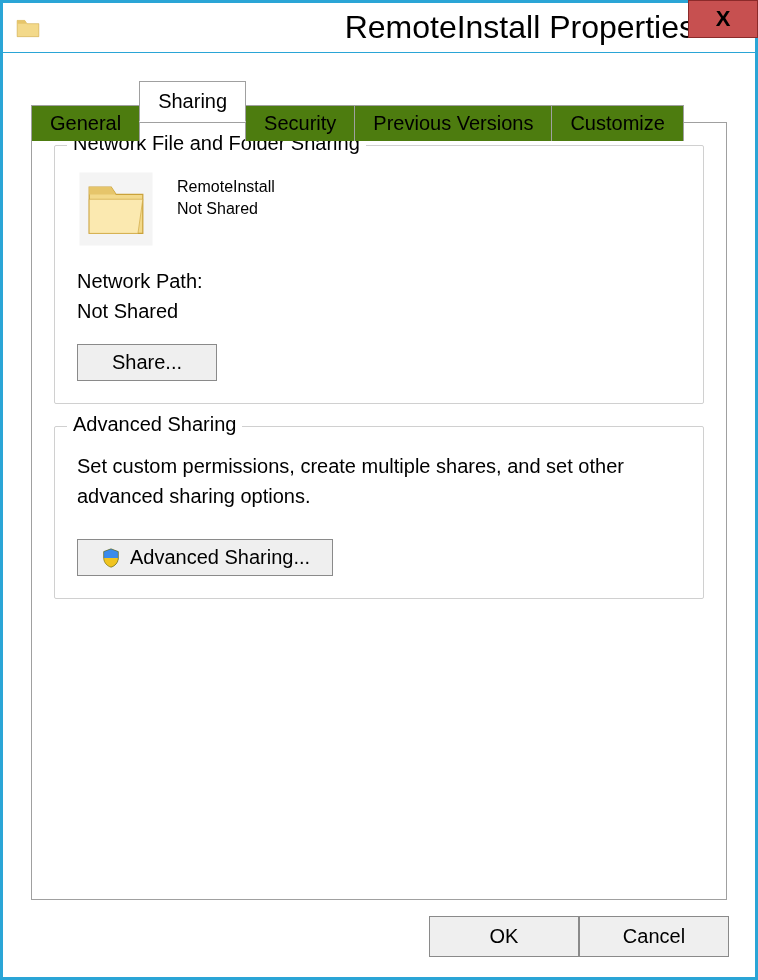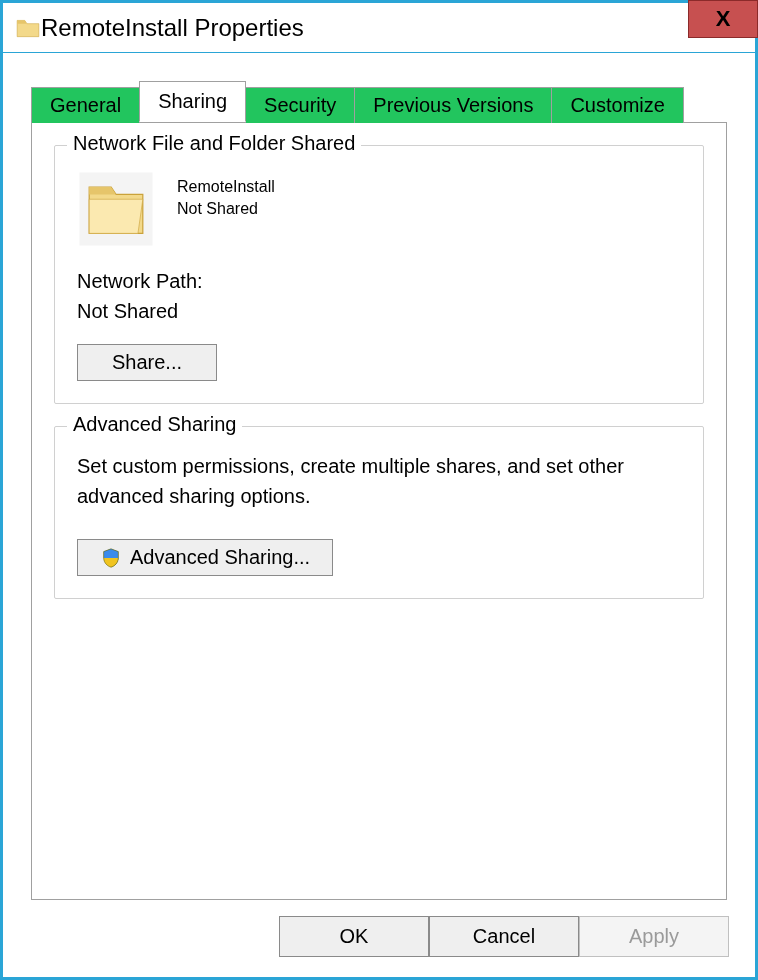--- a/index.html
+++ b/index.html
@@ -26,22 +26,22 @@
     position: relative;
     border-bottom: 1px solid #2aa5d6;
   }
   .titlebar-icon {
     width: 26px;
     height: 26px;
     margin-left: 12px;
   }
   .window-title {
     flex: 1;
-    text-align: left;
-    font-size: 24px;
+    text-align: right;
+    font-size: 32px;
     color: #000;
     padding-right: 60px;
   }
   .close-btn {
     position: absolute;
     top: -3px;
     right: -3px;
     width: 70px;
     height: 38px;
     background: #c75050;
@@ -63,25 +63,25 @@
   .tab-strip {
     display: flex;
     align-items: flex-end;
     position: relative;
     z-index: 2;
   }
   .tab {
     padding: 6px 18px;
     border: 1px solid #a0a0a0;
     border-bottom: none;
-    background: #22c55e;
+    background: #4d7c0f;
     font-size: 20px;
     margin-right: 0;
     position: relative;
-    top: 1px;
+    top: 19px;
     cursor: pointer;
   }
   .tab + .tab { margin-left: -1px; }
   .tab.active {
     background: #fff;
     border-bottom: 1px solid #fff;
     z-index: 3;
     top: 0;
     padding-top: 8px;
     padding-bottom: 8px;
@@ -199,21 +199,21 @@
       <div class="tab">General</div>
       <div class="tab active">Sharing</div>
       <div class="tab">Security</div>
       <div class="tab">Previous Versions</div>
       <div class="tab">Customize</div>
     </div>
 
     <div class="tab-panel">
 
       <div class="groupbox">
-        <div class="groupbox-title">Network File and Folder Shared</div>
+        <div class="groupbox-title">Network File and Folder Sharing</div>
 
         <div class="folder-row">
           <svg class="folder-big" viewBox="0 0 64 64">
             <rect x="2" y="2" width="60" height="60" fill="#f4f4f4"></rect>
             <path d="M10 14 L28 14 L32 20 L54 20 L54 52 L10 52 Z" fill="#f3d98a" stroke="#caa23a" stroke-width="1"></path>
             <path d="M10 14 L28 14 L32 20 L10 20 Z" fill="#e6c56a"></path>
             <path d="M10 24 L54 24 L50 52 L10 52 Z" fill="#fbe9b0" stroke="#caa23a" stroke-width="0.5"></path>
           </svg>
           <div class="folder-info">
             <div>RemoteInstall</div>
@@ -246,16 +246,15 @@
         </button>
       </div>
 
     </div>
 
   </div>
 
   <div class="footer">
     <button class="btn">OK</button>
     <button class="btn">Cancel</button>
-    <button class="btn disabled">Apply</button>
   </div>
 
 </div>
 
 </body></html>

